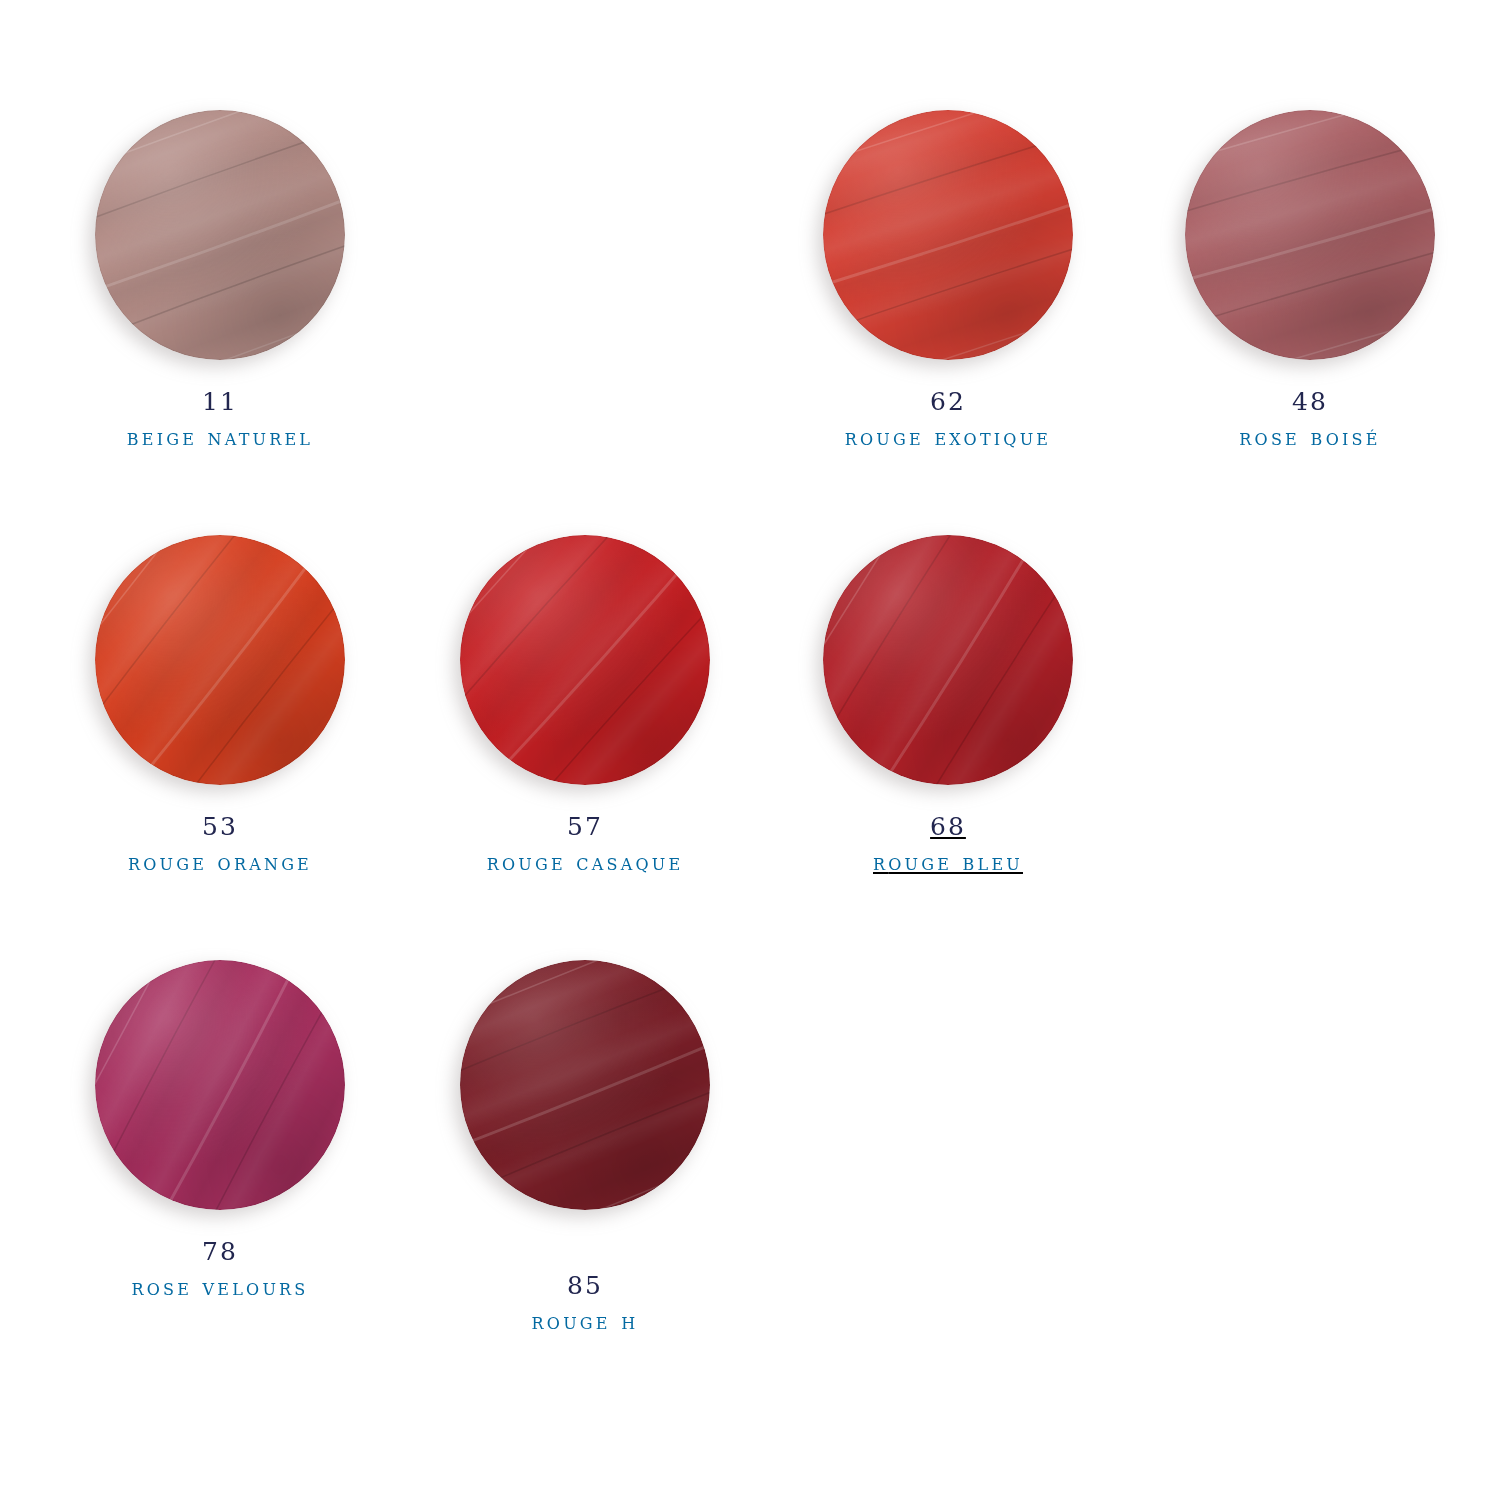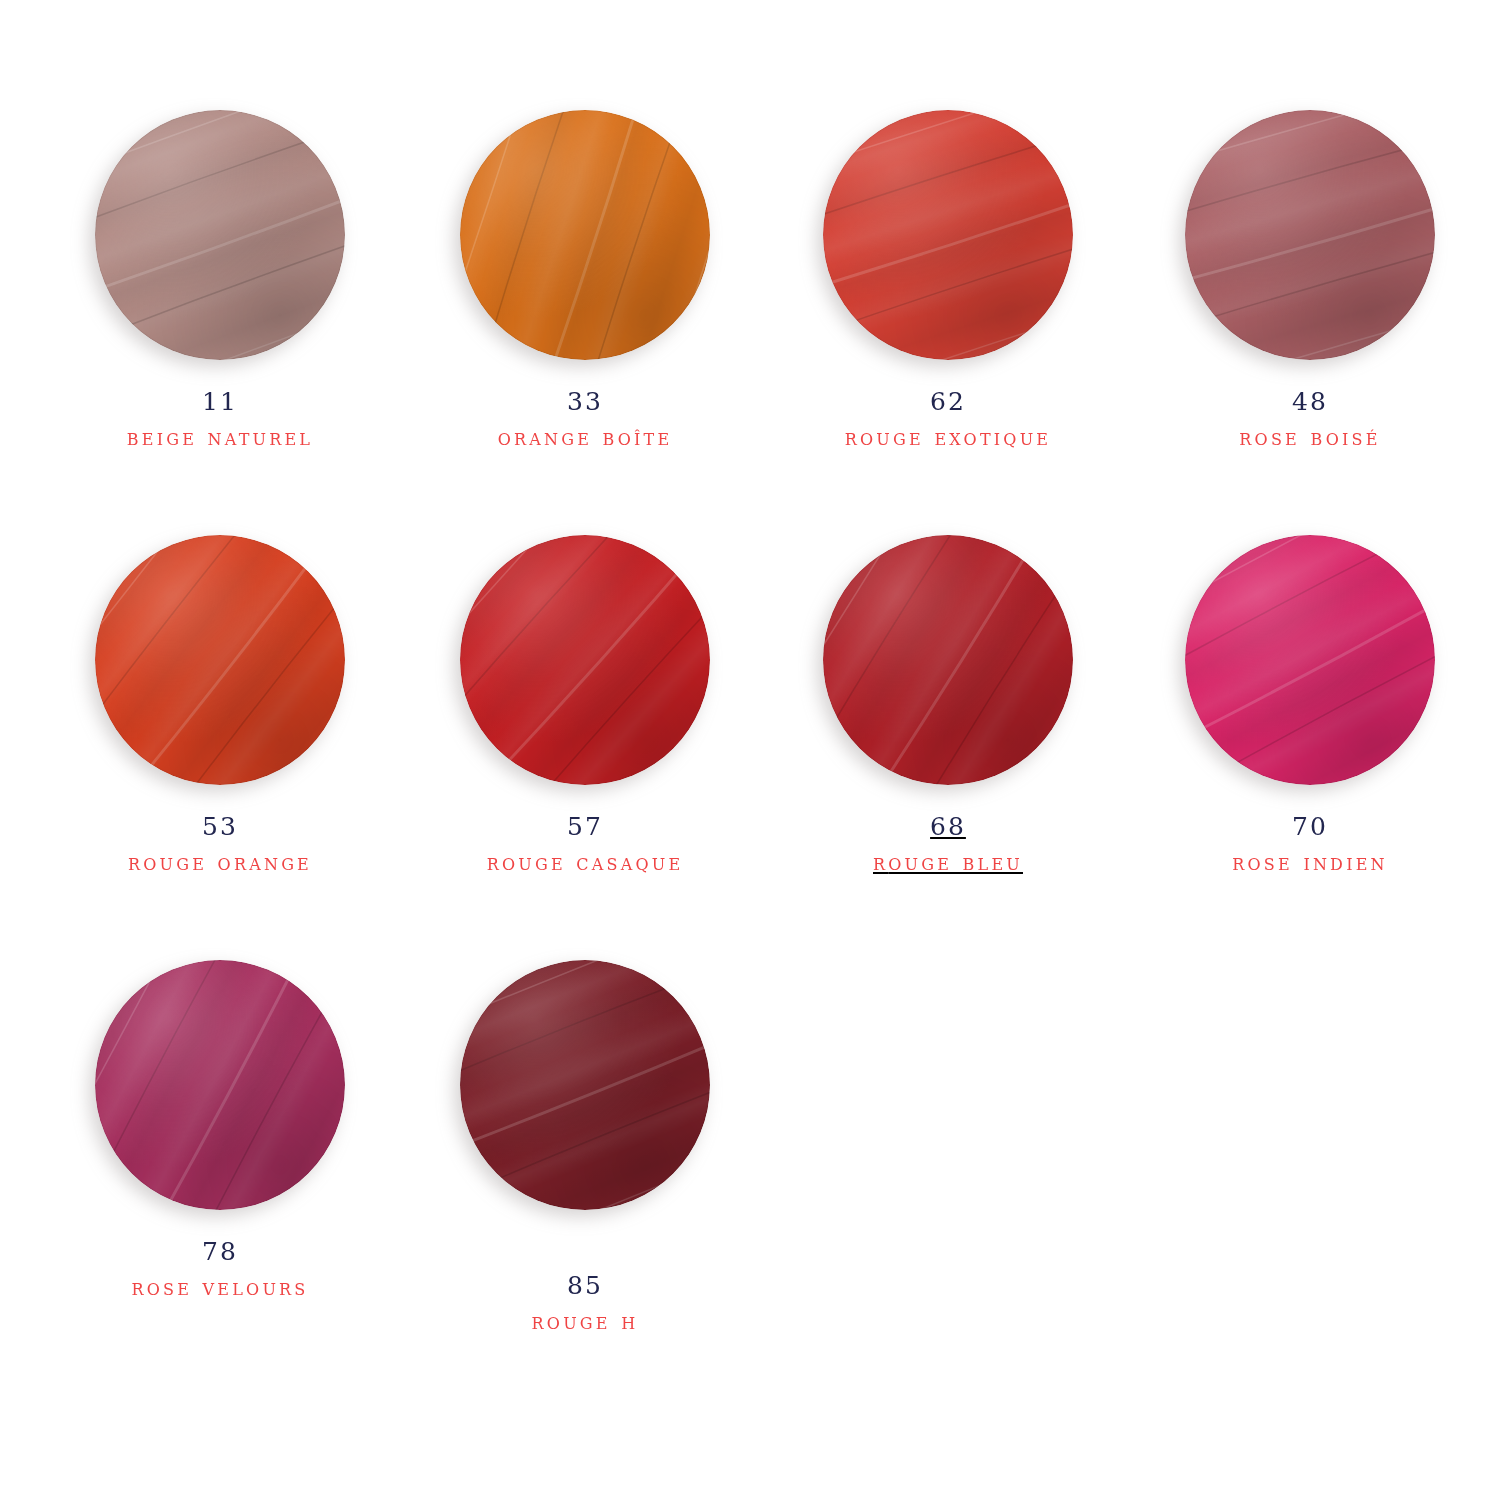--- a/index.html
+++ b/index.html
@@ -94,21 +94,21 @@
     letter-spacing: 2px;
     font-weight: 400;
     color: #22264f;
   }
 
   .shade-name {
     margin-top: 5px;
     font-size: 23px;
     font-weight: 400;
     letter-spacing: 3.2px;
-    color: #ef4444;
+    color: #0369a1;
     font-variant: small-caps;
     text-transform: lowercase;
   }
   
   .shade-name::first-letter { font-size: 1em; }
 </style>
 </head>
 <body>
 
 <div id="swatch-grid">
@@ -128,43 +128,20 @@
           </svg>
           <div class="disc-shade"></div>
           <div class="disc-rim"></div>
         </div>
       </div>
       <div class="swatch-caption">
         <div class="shade-number">11</div>
         <div class="shade-name">Beige Naturel</div>
       </div>
     </div>
-    <div class="swatch-cell" style="left: 420px; top: 110px;">
-      <div class="swatch-disc-wrap">
-        <div class="swatch-disc">
-          <div class="disc-base" style="background: rgb(217, 112, 26);"></div>
-          <div class="disc-bands" style="background: repeating-linear-gradient(-72deg, rgba(255, 255, 255, 0) 0px, rgba(255, 255, 255, 0.055) 16px, rgba(255, 255, 255, 0) 34px, rgba(0, 0, 0, 0.043) 52px, rgba(0, 0, 0, 0) 76px);"></div>
-          <svg class="disc-creases" viewBox="0 0 100 100" preserveAspectRatio="none">
-            <path d="M -15.811529493745269 97.59508646656381 Q 8.8 14.4 39.81152949374527 -73.59508646656381" fill="none" stroke="rgba(0,0,0,0.14)" stroke-width="0.85" stroke-linecap="round"></path>
-            <path d="M -1.8115294937452688 111.59508646656381 Q 29.2 23.6 53.81152949374527 -59.595086466563814" fill="none" stroke="rgba(255,255,255,0.16)" stroke-width="0.45" stroke-linecap="round"></path>
-            <path d="M 10.188470506254731 123.59508646656381 Q 34.8 35.6 65.81152949374527 -47.595086466563814" fill="none" stroke="rgba(0,0,0,0.14)" stroke-width="0.45" stroke-linecap="round"></path>
-            <path d="M 23.18847050625473 136.59508646656383 Q 54.2 53.400000000000006 78.81152949374527 -34.595086466563814" fill="none" stroke="rgba(255,255,255,0.16)" stroke-width="0.85" stroke-linecap="round"></path>
-            <path d="M 35.18847050625473 148.59508646656383 Q 59.8 60.60000000000001 90.81152949374527 -22.595086466563814" fill="none" stroke="rgba(0,0,0,0.14)" stroke-width="0.45" stroke-linecap="round"></path>
-            <path d="M 49.18847050625473 162.59508646656383 Q 80.2 74.6 104.81152949374527 -8.595086466563814" fill="none" stroke="rgba(255,255,255,0.16)" stroke-width="0.45" stroke-linecap="round"></path>
-            <path d="M 60.18847050625473 173.59508646656383 Q 84.8 90.4 115.81152949374527 2.4049135334361864" fill="none" stroke="rgba(0,0,0,0.14)" stroke-width="0.85" stroke-linecap="round"></path>
-          </svg>
-          <div class="disc-shade"></div>
-          <div class="disc-rim"></div>
-        </div>
-      </div>
-      <div class="swatch-caption">
-        <div class="shade-number">33</div>
-        <div class="shade-name">Orange Boîte</div>
-      </div>
-    </div>
     <div class="swatch-cell" style="left: 783px; top: 110px;">
       <div class="swatch-disc-wrap">
         <div class="swatch-disc">
           <div class="disc-base" style="background: rgb(211, 63, 51);"></div>
           <div class="disc-bands" style="background: repeating-linear-gradient(-18deg, rgba(255, 255, 255, 0) 0px, rgba(255, 255, 255, 0.055) 16px, rgba(255, 255, 255, 0) 34px, rgba(0, 0, 0, 0.043) 52px, rgba(0, 0, 0, 0) 76px);"></div>
           <svg class="disc-creases" viewBox="0 0 100 100" preserveAspectRatio="none">
             <path d="M -73.59508646656381 39.81152949374527 Q 8.8 14.400000000000002 97.59508646656381 -15.811529493745265" fill="none" stroke="rgba(0,0,0,0.14)" stroke-width="0.85" stroke-linecap="round"></path>
             <path d="M -59.595086466563814 53.81152949374527 Q 29.2 23.6 111.59508646656381 -1.8115294937452653" fill="none" stroke="rgba(255,255,255,0.16)" stroke-width="0.45" stroke-linecap="round"></path>
             <path d="M -47.595086466563814 65.81152949374527 Q 34.8 35.6 123.59508646656381 10.188470506254735" fill="none" stroke="rgba(0,0,0,0.14)" stroke-width="0.45" stroke-linecap="round"></path>
             <path d="M -34.595086466563814 78.81152949374527 Q 54.20000000000001 53.4 136.59508646656383 23.188470506254735" fill="none" stroke="rgba(255,255,255,0.16)" stroke-width="0.85" stroke-linecap="round"></path>
@@ -266,43 +243,20 @@
           </svg>
           <div class="disc-shade"></div>
           <div class="disc-rim"></div>
         </div>
       </div>
       <div class="swatch-caption">
         <div class="shade-number">68</div>
         <div class="shade-name">Rouge Bleu</div>
       </div>
     </div>
-    <div class="swatch-cell" style="left: 1145px; top: 535px;">
-      <div class="swatch-disc-wrap">
-        <div class="swatch-disc">
-          <div class="disc-base" style="background: rgb(218, 37, 104);"></div>
-          <div class="disc-bands" style="background: repeating-linear-gradient(-28deg, rgba(255, 255, 255, 0) 0px, rgba(255, 255, 255, 0.055) 16px, rgba(255, 255, 255, 0) 34px, rgba(0, 0, 0, 0.043) 52px, rgba(0, 0, 0, 0) 76px);"></div>
-          <svg class="disc-creases" viewBox="0 0 100 100" preserveAspectRatio="none">
-            <path d="M -67.46528335730343 54.25244065073017 Q 8.8 14.4 91.46528335730343 -30.252440650730172" fill="none" stroke="rgba(0,0,0,0.14)" stroke-width="0.85" stroke-linecap="round"></path>
-            <path d="M -53.465283357303434 68.25244065073016 Q 29.2 23.599999999999998 105.46528335730343 -16.252440650730172" fill="none" stroke="rgba(255,255,255,0.16)" stroke-width="0.45" stroke-linecap="round"></path>
-            <path d="M -41.465283357303434 80.25244065073016 Q 34.8 35.6 117.46528335730343 -4.252440650730172" fill="none" stroke="rgba(0,0,0,0.14)" stroke-width="0.45" stroke-linecap="round"></path>
-            <path d="M -28.465283357303434 93.25244065073016 Q 54.2 53.4 130.46528335730343 8.747559349269828" fill="none" stroke="rgba(255,255,255,0.16)" stroke-width="0.85" stroke-linecap="round"></path>
-            <path d="M -16.465283357303434 105.25244065073016 Q 59.8 60.6 142.46528335730343 20.747559349269828" fill="none" stroke="rgba(0,0,0,0.14)" stroke-width="0.45" stroke-linecap="round"></path>
-            <path d="M -2.4652833573034343 119.25244065073016 Q 80.2 74.6 156.46528335730343 34.74755934926983" fill="none" stroke="rgba(255,255,255,0.16)" stroke-width="0.45" stroke-linecap="round"></path>
-            <path d="M 8.534716642696566 130.25244065073016 Q 84.8 90.4 167.46528335730343 45.74755934926983" fill="none" stroke="rgba(0,0,0,0.14)" stroke-width="0.85" stroke-linecap="round"></path>
-          </svg>
-          <div class="disc-shade"></div>
-          <div class="disc-rim"></div>
-        </div>
-      </div>
-      <div class="swatch-caption">
-        <div class="shade-number">70</div>
-        <div class="shade-name">Rose Indien</div>
-      </div>
-    </div>
     <div class="swatch-cell" style="left: 55px; top: 960px;">
       <div class="swatch-disc-wrap">
         <div class="swatch-disc">
           <div class="disc-base" style="background: rgb(166, 47, 94);"></div>
           <div class="disc-bands" style="background: repeating-linear-gradient(-62deg, rgba(255, 255, 255, 0) 0px, rgba(255, 255, 255, 0.055) 16px, rgba(255, 255, 255, 0) 34px, rgba(0, 0, 0, 0.043) 52px, rgba(0, 0, 0, 0) 76px);"></div>
           <svg class="disc-creases" viewBox="0 0 100 100" preserveAspectRatio="none">
             <path d="M -30.25244065073018 91.46528335730342 Q 8.8 14.4 54.25244065073018 -67.46528335730342" fill="none" stroke="rgba(0,0,0,0.14)" stroke-width="0.85" stroke-linecap="round"></path>
             <path d="M -16.25244065073018 105.46528335730342 Q 29.2 23.6 68.25244065073018 -53.46528335730342" fill="none" stroke="rgba(255,255,255,0.16)" stroke-width="0.45" stroke-linecap="round"></path>
             <path d="M -4.252440650730179 117.46528335730342 Q 34.8 35.6 80.25244065073018 -41.46528335730342" fill="none" stroke="rgba(0,0,0,0.14)" stroke-width="0.45" stroke-linecap="round"></path>
             <path d="M 8.747559349269821 130.4652833573034 Q 54.2 53.39999999999999 93.25244065073018 -28.46528335730342" fill="none" stroke="rgba(255,255,255,0.16)" stroke-width="0.85" stroke-linecap="round"></path>

